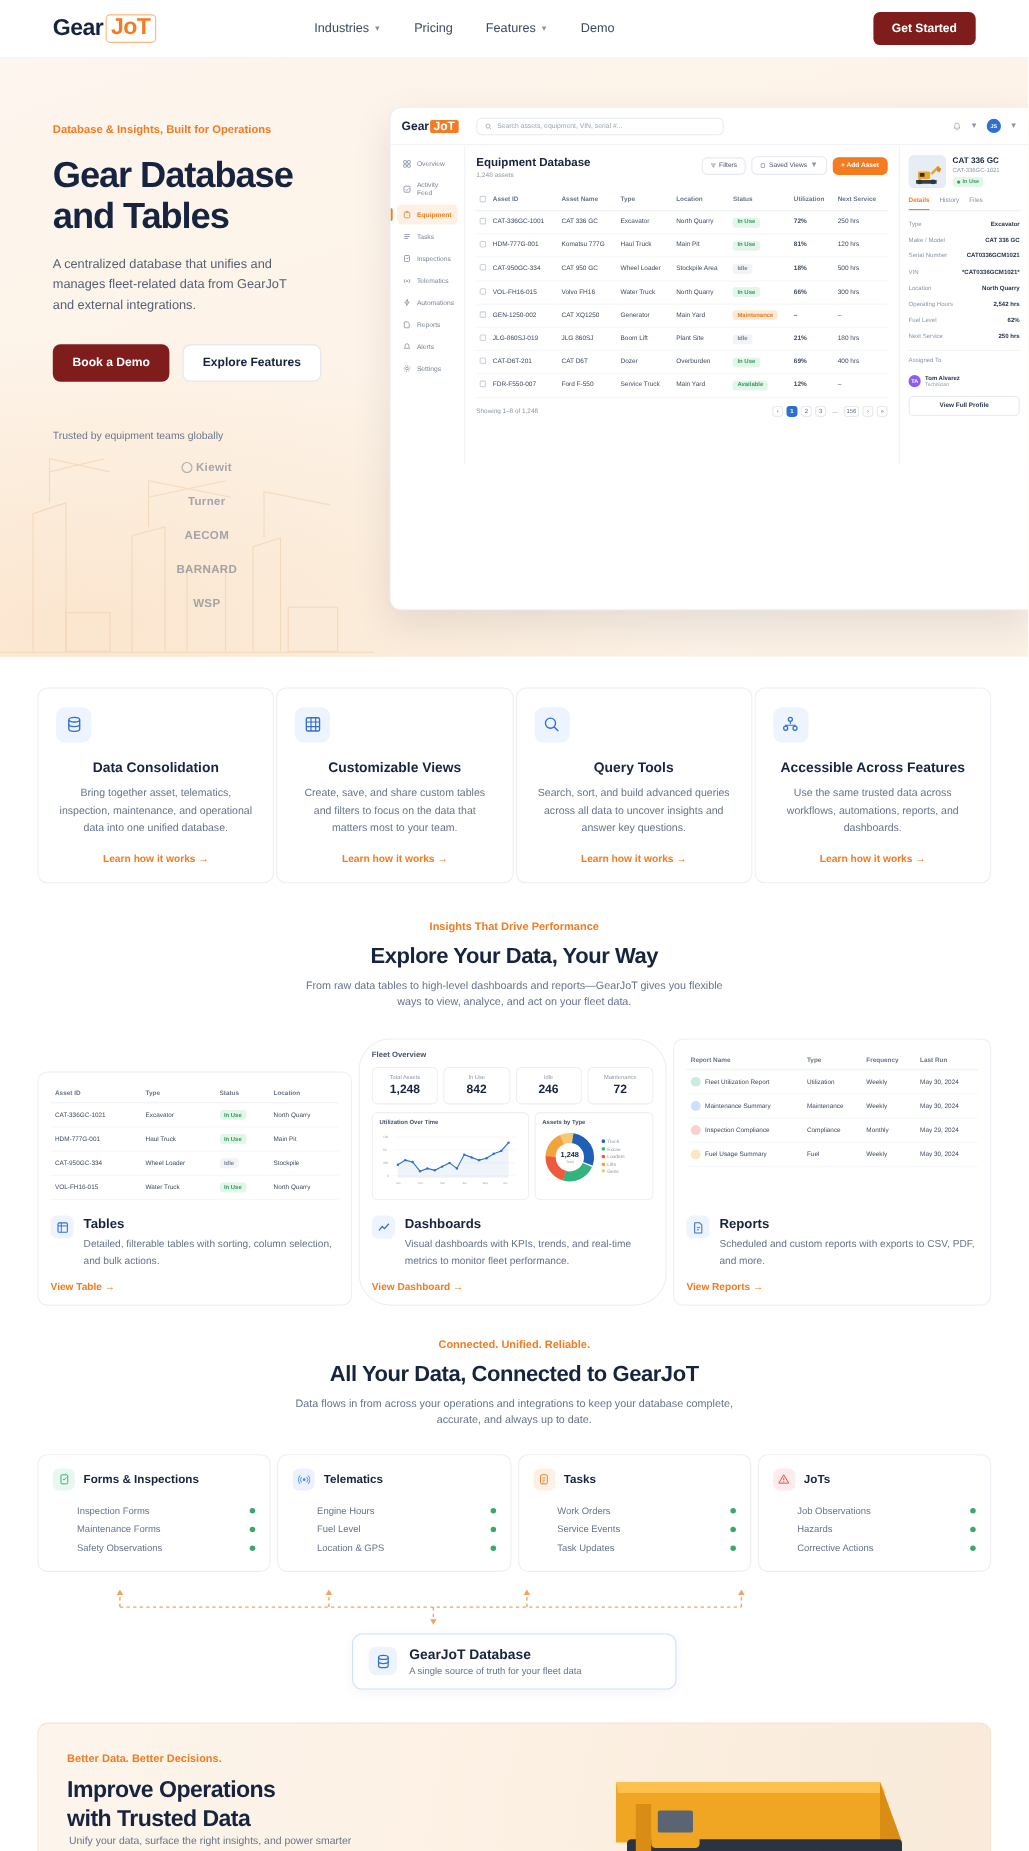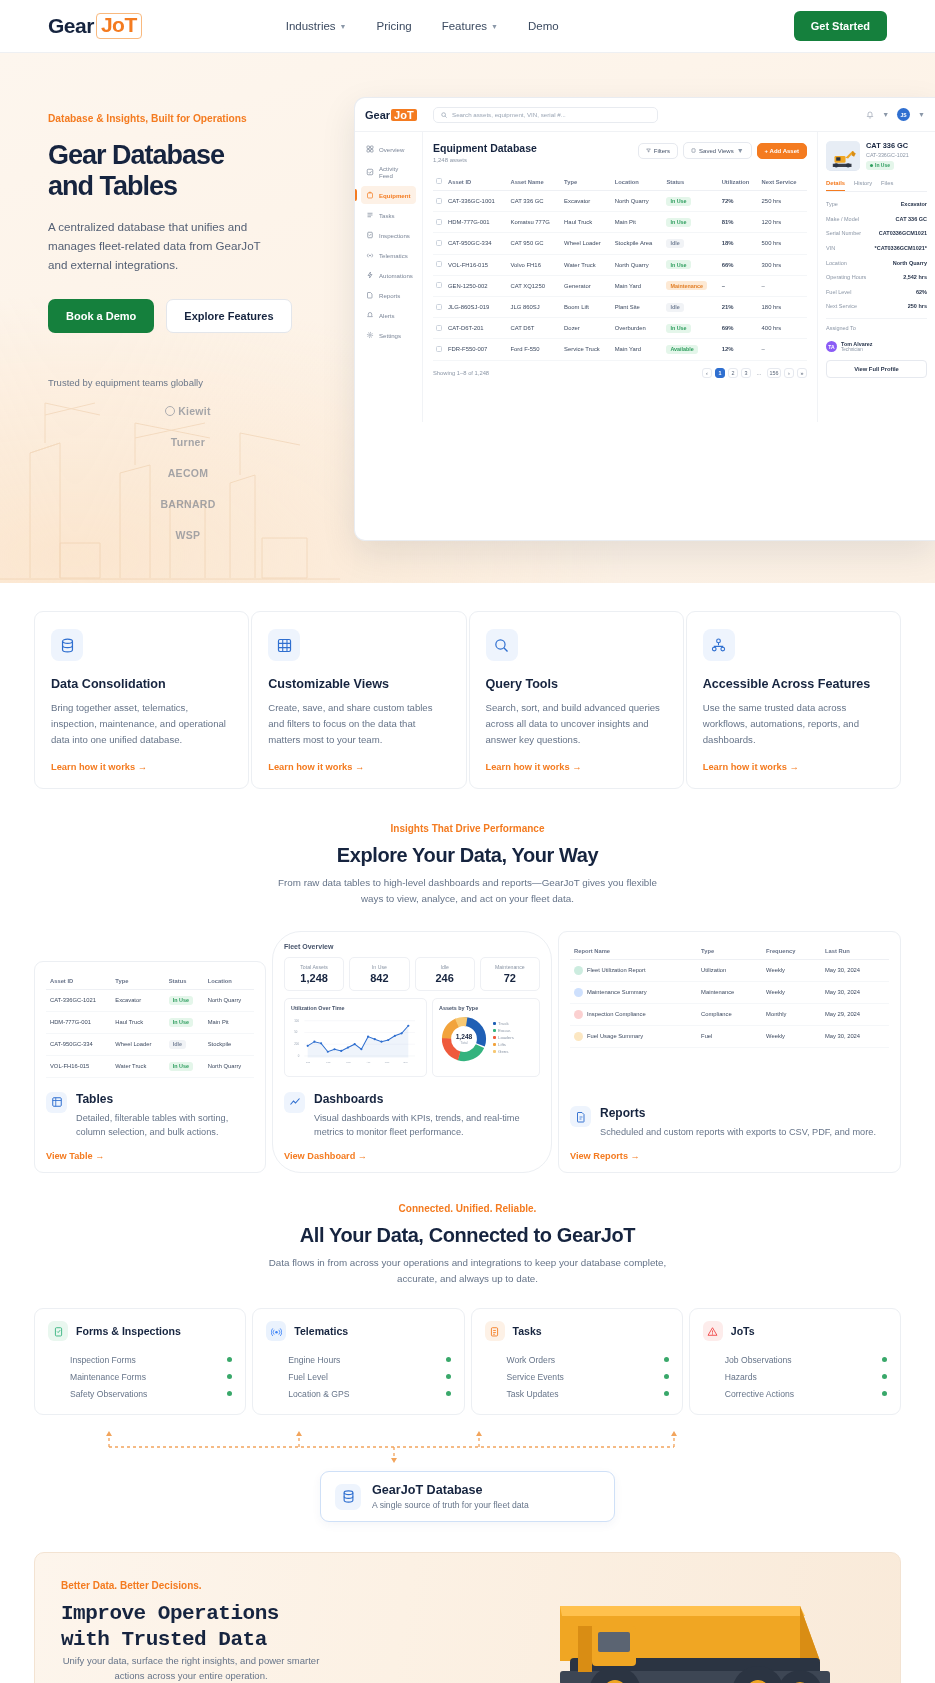--- a/index.html
+++ b/index.html
@@ -22,37 +22,37 @@
   .logo .jot {
     color: #f47b20; border: 1.6px solid #f9b97e; border-radius: 4px;
     padding: 0px 4px 1px 4px; margin-left: 2px; line-height: 1.05;
   }
   .nav-links { display: flex; gap: 30px; margin-left: 144px; }
   .nav-link {
     font-size: 11.5px; color: #3b4a60; display: flex; align-items: center; gap: 4px; cursor: pointer;
   }
   .caret { font-size: 7px; color: #8a97a8; }
   .btn-primary {
-    background: #15803d; color: #fff; font-size: 11px; font-weight: 600;
+    background: #7f1d1d; color: #fff; font-size: 11px; font-weight: 600;
     border: none; border-radius: 6px; padding: 9px 17px; cursor: pointer;
   }
   .nav .btn-primary { margin-left: auto; }
 
   
   .hero {
     position: relative; padding: 44px 48px 42px 48px; overflow: hidden;
     background:
       radial-gradient(900px 420px at 8% 95%, #fbe6cf 0%, rgba(251,230,207,0) 62%),
       linear-gradient(160deg,#fdf6ee 0%,#fdf3e8 45%,#fbf0e4 100%);
   }
   .hero-inner { display: flex; gap: 26px; position: relative; z-index: 3; }
   .hero-left { width: 280px; padding-top: 16px; }
   .eyebrow { color: #f47b20; font-size: 10.2px; font-weight: 700; margin-bottom: 16px; }
   h1.hero-title {
-    font-size: 27px; line-height: 1.13; color: #16243f; font-weight: 700; letter-spacing: -1px;
+    font-size: 33px; line-height: 1.13; color: #16243f; font-weight: 700; letter-spacing: -1px;
   }
   .hero-sub { font-size: 11.6px; line-height: 1.62; color: #546075; margin-top: 17px; width: 230px; }
   .hero-btns { display: flex; gap: 12px; margin-top: 25px; }
   .btn-ghost {
     background: #fff; color: #16243f; border: 1px solid #e3e6eb; border-radius: 7px;
     font-size: 11px; font-weight: 600; padding: 10px 17px; cursor: pointer;
   }
   .hero .btn-primary { padding: 10px 18px; border-radius: 7px; }
   .trusted { margin-top: 44px; font-size: 9.5px; color: #6b7789; }
   .logo-row { display: flex; align-items: center; gap: 19px; margin-top: 17px; opacity: .55; flex-direction: column; }
@@ -149,42 +149,42 @@
   .det-v { color: #28354c; font-weight: 600; }
   .det-assign { display: flex; gap: 4px; align-items: center; margin-top: 6px; }
   .det-btn {
     margin-top: 8px; border: 1px solid #e6e9ef; border-radius: 4px; text-align: center;
     font-size: 5.8px; padding: 5px; color: #28354c; font-weight: 600;
   }
 
   
   .features { display: flex; gap: 2px; padding: 28px 34px 0 34px; background: #fff; }
   .fcard {
-    flex: 1; border: 1px solid #eceff3; border-radius: 9px; padding: 17px 16px 16px 16px; background: #fff;
+    flex: 1; border: 1px solid #eceff3; border-radius: 9px; padding: 17px 16px 16px 16px; background: #fff; text-align: center;
   }
   .fico {
     width: 32px; height: 32px; border-radius: 8px; background: #eef4fd;
     display: flex; align-items: center; justify-content: center; margin-bottom: 16px;
   }
   .fcard h3 { font-size: 12.6px; color: #16243f; font-weight: 700; margin-bottom: 9px; }
   .fcard p { font-size: 9.6px; line-height: 1.63; color: #667489; }
   .flink { margin-top: 15px; font-size: 9.3px; color: #f47b20; font-weight: 600; }
 
   
   .sec-head { text-align: center; padding: 34px 0 0 0; background: #fff; }
   .sec-eyebrow { color: #f47b20; font-size: 10px; font-weight: 700; }
   .sec-title { font-size: 20px; color: #16243f; font-weight: 700; margin-top: 10px; letter-spacing: -.4px; }
   .sec-sub { font-size: 9.8px; line-height: 1.6; color: #667489; margin: 8px auto 0 auto; width: 400px; }
 
   
   .explore { display: flex; gap: 6px; padding: 24px 34px 0 34px; background: #fff; align-items: stretch; }
   .xp {
     border: 1px solid #eceff3; border-radius: 9px; background: #fff; padding: 11px; display: flex; flex-direction: column;
   }
-  .xp.a { width: 232px; margin-top: 30px; }
+  .xp.a { width: 286px; margin-top: 30px; }
   .xp.b { width: 280px; border-radius: 29px; }
   .xp.c { flex: 1; }
   .mini-tbl { width: 100%; border-collapse: collapse; }
   .mini-tbl th {
     font-size: 5.8px; color: #69748a; text-align: left; font-weight: 700;
     padding: 5px 4px; border-bottom: 1px solid #eef0f4;
   }
   .mini-tbl td { font-size: 5.8px; color: #3d4a60; padding: 6px 4px; border-bottom: 1px solid #f5f7f9; }
   .xp-foot { margin-top: auto; padding-top: 14px; }
   .xp-foot-row { display: flex; gap: 9px; }
@@ -230,21 +230,21 @@
   .db-card p { font-size: 8.6px; color: #667489; margin-top: 3px; }
 
   
   .cta-wrap { padding: 30px 34px 0 34px; background: #fff; }
   .cta {
     position: relative; border: 1px solid #f3e3d2; border-radius: 10px; overflow: hidden; height: 196px;
     background: linear-gradient(100deg,#fdf5ec 0%,#fcf1e4 42%,#f9ead9 100%);
   }
   .cta-left { position: relative; z-index: 3; padding: 27px 0 0 26px; width: 320px; }
   .cta-eyebrow { color: #f47b20; font-size: 10px; font-weight: 700; }
-  .cta h2 { font-size: 21px; color: #16243f; font-weight: 700; margin-top: 10px; line-height: 1.22; letter-spacing: -.5px; font-family: Liberation Mono, monospace; }
+  .cta h2 { font-size: 21px; color: #16243f; font-weight: 700; margin-top: 10px; line-height: 1.22; letter-spacing: -.5px; }
   .cta p { font-size: 9.5px; line-height: 1.62; color: #667489; width: 260px; text-align: center; }
   .cta-btns { display: flex; gap: 9px; margin-top: 16px; }
   .cta .btn-primary { padding: 9px 16px; border-radius: 6px; font-size: 10.5px; }
   .cta .btn-ghost { padding: 9px 16px; font-size: 10.5px; }
   .truck { position: absolute; right: 10px; bottom: 6px; width: 390px; height: 175px; z-index: 2; }
 
   
   .footer {
     margin-top: 28px; border-top: 1px solid #eceff3; background: #fff; position: relative;
     padding: 26px 34px 0 34px; overflow: hidden;

